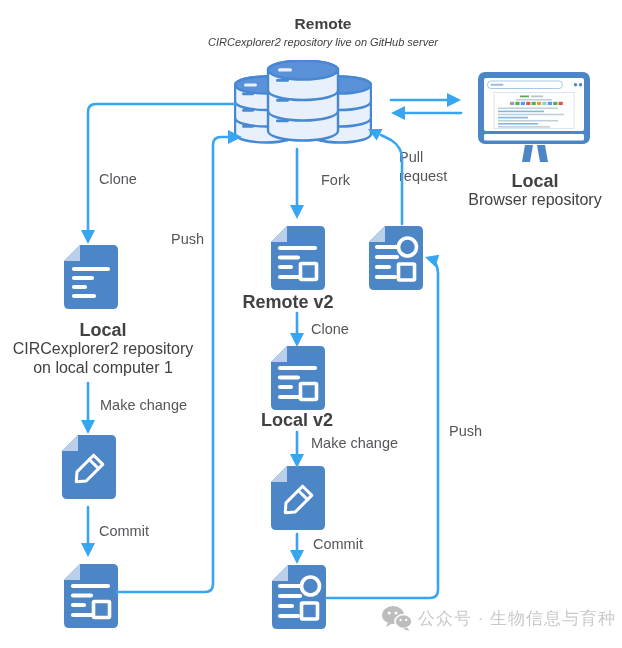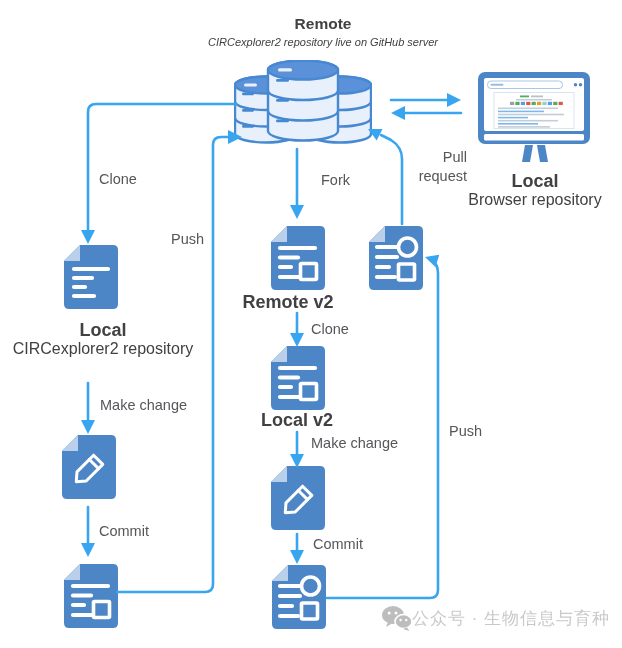--- a/index.html
+++ b/index.html
@@ -12,21 +12,21 @@
     position:relative;width:622px;height:648px;background:#ffffff;overflow:hidden;
     font-family:"Liberation Sans",sans-serif;color:var(--title-text);
   }
   .abs{position:absolute;}
   
   .hdr{left:0;top:14px;width:622px;text-align:center;padding-left:12px;}
   .hdr .t{font-size:15.5px;font-weight:bold;line-height:19px;}
   .hdr .s{font-size:11px;line-height:19px;font-style:italic;}
   
   .elabel{font-size:14.5px;color:var(--label-text);white-space:nowrap;line-height:19px;}
-  .elabel.center{text-align:right;white-space:normal;}
+  .elabel.center{text-align:left;white-space:normal;}
   
   .nlabel{text-align:center;color:var(--title-text);}
   .nlabel .t{font-size:18px;font-weight:bold;line-height:19px;}
   .nlabel .l{font-size:16px;line-height:18.5px;}
   
   svg.wires{left:0;top:0;width:622px;height:648px;pointer-events:none;}
   .wire path{stroke:var(--accent);stroke-width:2.6;fill:none;stroke-linecap:round;}
   .head polygon{fill:var(--accent);}
   
   .icon svg{display:block;width:100%;height:100%;}
@@ -34,21 +34,21 @@
   .docbody{fill:var(--doc-blue);}
   .docfold{fill:var(--doc-fold);}
   .dl{stroke:#fff;stroke-width:4.2;stroke-linecap:round;}
   .dthin{stroke:#fff;stroke-width:3.6;fill:none;}
   .dbbody{fill:var(--db-fill);stroke:var(--db-stroke);stroke-width:2.4;}
   .dbline{fill:none;stroke:var(--db-stroke);stroke-width:2.4;}
   .dbtop{fill:var(--db-top);stroke:var(--db-stroke);stroke-width:2.4;}
   .dbdash{fill:var(--db-stroke);}
   .dbdashlite{fill:var(--db-fill);}
   .monframe{fill:var(--doc-blue);}
-  .wm{display:flex;align-items:center;}
+  .wm{display:flex;align-items:center;gap:6px;}
   .wm .txt{font-size:17px;color:var(--watermark-text);letter-spacing:1px;white-space:nowrap;}
 </style>
 </head>
 <body>
 
 <div class="canvas">
 
   <svg width="0" height="0" style="position:absolute" aria-hidden="true">
     <defs>
       <symbol id="sym-doc-plain" viewBox="0 0 54 64">
@@ -219,20 +219,21 @@
 
   <div class="abs icon doc" style="left:369px;top:226px;width:54px;height:64px">
       <svg viewBox="0 0 54 64">
         <use href="#sym-doc-commit"></use>
       </svg>
     </div>
 
   <div class="abs nlabel" style="left:10px;top:321px;width:186px">
     <div class="t">Local</div>
     <div class="l">CIRCexplorer2 repository</div>
+    <div class="l">on local computer 1</div>
   </div>
   <div class="abs nlabel" style="left:238px;top:293px;width:100px">
     <div class="t">Remote v2</div>
   </div>
   <div class="abs nlabel" style="left:247px;top:411px;width:100px">
     <div class="t">Local v2</div>
   </div>
   <div class="abs nlabel" style="left:464px;top:172px;width:142px">
     <div class="t">Local</div>
     <div class="l">Browser repository</div>

